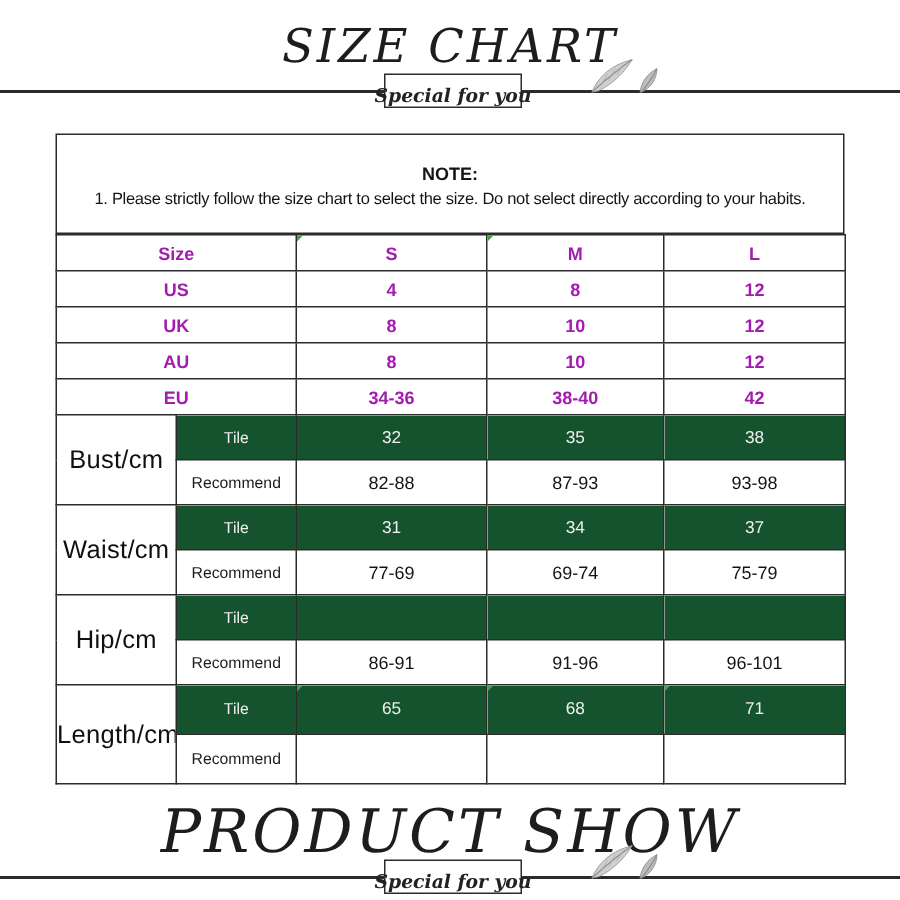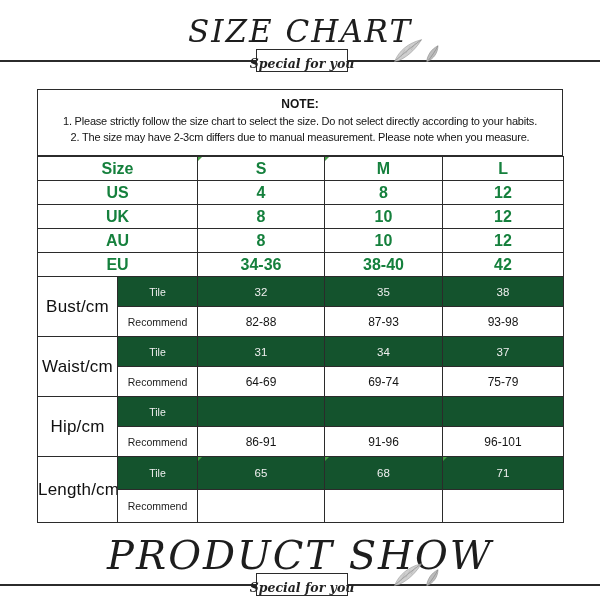--- a/index.html
+++ b/index.html
@@ -30,40 +30,40 @@
   .ribbon.top{top:49px;}
   .ribbon.bottom{top:573px;}
   .feather{position:absolute;width:52px;height:26px;}
   .feather.top{left:392px;top:38px;}
   .feather.bottom{left:392px;top:562px;}
 
   
   .note{
     position:absolute;left:37px;top:89px;width:526px;height:67px;
     border:1px solid #2b2b2b;box-sizing:border-box;background:#fff;
-    text-align:center;padding-top:6px;
+    text-align:center;padding-top:18px;
   }
   .note-title{font-size:12px;font-weight:bold;color:#141414;line-height:17px;}
   .note-line{font-size:11px;letter-spacing:-0.2px;color:#141414;line-height:16px;white-space:nowrap;}
 
   
   table.size-table{
     position:absolute;left:37px;top:156px;width:526px;
     border-collapse:collapse;table-layout:fixed;background:#fff;
   }
   .size-table td{
     border:1px solid #2b2b2b;text-align:center;vertical-align:middle;
     padding:0;overflow:hidden;
   }
   tr.hdr-row{height:24px;}
   tr.tile-row{height:30px;}
   tr.rec-row{height:30px;}
   tr.tile-row.tall{height:33px;}
   tr.rec-row.tall{height:33px;}
-  .sz-label,.sz-val{font-size:16px;font-weight:bold;color:#15803d;}
+  .sz-label,.sz-val{font-size:12px;font-weight:bold;color:#a21caf;}
   .grp-label{font-size:17px;font-weight:normal;color:#101010;letter-spacing:0.2px;}
   td.dark{background:#14532d;color:#efefef;}
   .tile-head{font-size:10.5px;color:#ededed;position:relative;}
   .tile-head::before{
     content:"";position:absolute;left:-10px;top:-1px;bottom:-1px;width:10px;background:#3c3c3c;
   }
   .tile-val{font-size:11.5px;color:#f0f0f0;}
   .rec-head{font-size:10.5px;color:#1c1c1c;}
   .rec-val{font-size:12px;color:#151515;}
   td.gmark{position:relative;}
@@ -86,21 +86,20 @@
     <path d="M3 26 C8 14 18 5 34 1 C29 9 21 19 8 25 Z" fill="#cfcfcf" stroke="#9a9a9a" stroke-width="0.7"></path>
     <path d="M3 26 C12 18 24 8 34 1" fill="none" stroke="#8d8d8d" stroke-width="0.9"></path>
     <path d="M10 21 L15 12 M16 17 L21 8 M22 13 L27 5" stroke="#ababab" stroke-width="0.6"></path>
     <path d="M40 26 C41 19 45 12 53 8 C53 16 48 23 41 26 Z" fill="#bdbdbd" stroke="#8d8d8d" stroke-width="0.7"></path>
     <path d="M41 26 C46 20 50 14 53 8" fill="none" stroke="#878787" stroke-width="0.8"></path>
   </svg>
 
   <div class="note">
     <div class="note-title">NOTE:</div>
     <div class="note-line">1. Please strictly follow the size chart to select the size. Do not select directly according to your habits.</div>
-    <div class="note-line">2. The size may have 2-3cm differs due to manual measurement. Please note when you measure.</div>
   </div>
 
   <table class="size-table">
     <colgroup>
       <col style="width:80px">
         <col style="width:80px">
       <col style="width:127px">
         <col style="width:118px">
         <col style="width:121px">
     </colgroup>
@@ -152,21 +151,21 @@
 
       <tr class="tile-row">
         <td rowspan="2" class="grp-label">Waist/cm</td>
         <td class="dark tile-head">Tile</td>
         <td class="dark tile-val">31</td>
         <td class="dark tile-val">34</td>
         <td class="dark tile-val">37</td>
       </tr>
       <tr class="rec-row">
         <td class="rec-head">Recommend</td>
-        <td class="rec-val">64-69</td>
+        <td class="rec-val">77-69</td>
         <td class="rec-val">69-74</td>
         <td class="rec-val">75-79</td>
       </tr>
 
       <tr class="tile-row">
         <td rowspan="2" class="grp-label">Hip/cm</td>
         <td class="dark tile-head">Tile</td>
         <td class="dark tile-val"></td>
         <td class="dark tile-val"></td>
         <td class="dark tile-val"></td>

